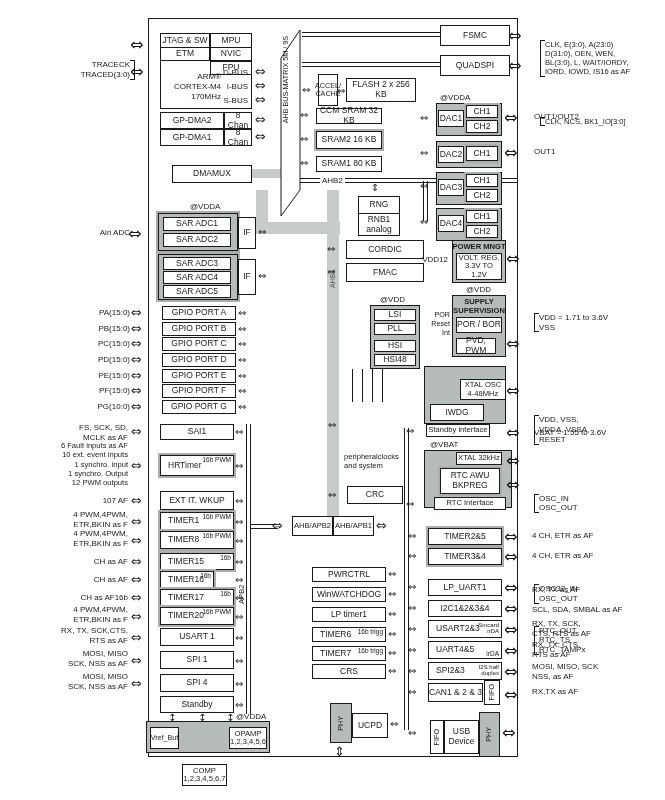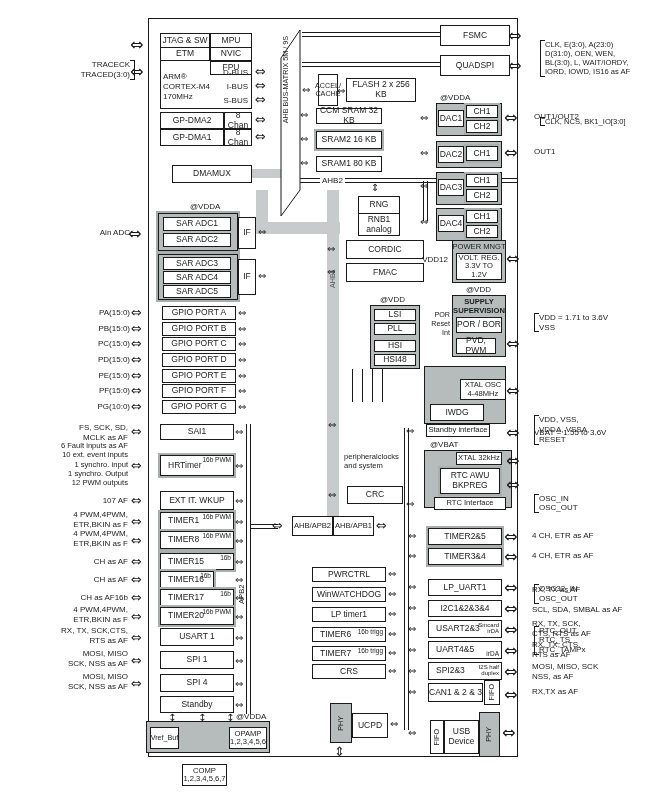--- a/index.html
+++ b/index.html
@@ -43,21 +43,21 @@
   <div class="t tr brkr" style="left:38px;top:60px;width:92px">TRACECK
 TRACED(3:0)</div>
   <span class="ic ah xl" style="left:130px;top:65px"><span class="wide"></span></span>
 
   <div class="b" style="left:160px;top:33px;width:92px;height:76px"></div>
   <div class="b" style="left:160px;top:33px;width:50px;height:15px">JTAG &amp; SW</div>
   <div class="b" style="left:210px;top:33px;width:42px;height:15px">MPU</div>
   <div class="b" style="left:160px;top:47px;width:50px;height:14px">ETM</div>
   <div class="b" style="left:210px;top:47px;width:42px;height:14px">NVIC</div>
   <div class="b" style="left:210px;top:61px;width:42px;height:14px">FPU</div>
-  <div class="t" style="left:163px;top:72px;width:58px;text-align:left">ARM®
+  <div class="t" style="left:163px;top:72px;width:58px;text-align:right">ARM®
 CORTEX-M4
 170MHz</div>
   <div class="t tr" style="left:212px;top:68px;width:36px">D-BUS</div>
   <div class="t tr" style="left:212px;top:82px;width:36px">I-BUS</div>
   <div class="t tr" style="left:212px;top:96px;width:36px">S-BUS</div>
   <span class="ic ah" style="left:255px;top:66px"><span class="wide"></span></span>
   <span class="ic ah" style="left:255px;top:80px"><span class="wide"></span></span>
   <span class="ic ah" style="left:255px;top:94px"><span class="wide"></span></span>
 
   <div class="b" style="left:160px;top:112px;width:64px;height:17px">GP-DMA2</div>
@@ -151,21 +151,21 @@
   <span class="ic ah xl" style="left:128px;top:227px"><span class="wide"></span></span>
   <span class="ic ah s" style="left:258px;top:227px"><span class="wide"></span></span>
   <span class="ic ah s" style="left:258px;top:271px"><span class="wide"></span></span>
 
   <div class="b" style="left:346px;top:240px;width:78px;height:19px">CORDIC</div>
   <span class="ic ah s" style="left:327px;top:244px"></span>
   <div class="b" style="left:346px;top:263px;width:78px;height:19px">FMAC</div>
   <span class="ic ah s" style="left:327px;top:267px"></span>
 
   <div class="b g" style="left:452px;top:240px;width:54px;height:43px"></div>
-  <div class="t f75" style="left:452px;top:242px;width:54px;text-align:center;font-weight:normal">POWER MNGT</div>
+  <div class="t f75" style="left:452px;top:242px;width:54px;text-align:center;font-weight:bold">POWER MNGT</div>
   <div class="b f75" style="left:456px;top:253px;width:46px;height:27px">VOLT. REG.
 3.3V TO 1.2V</div>
   <div class="t tr" style="left:415px;top:255px;width:33px">VDD12</div>
   <span class="ic ah xl" style="left:506px;top:252px"><span class="wide"></span></span>
   <div class="t brk" style="left:534px;top:247px;width:90px">VDD = 1.71 to 3.6V
 VSS</div>
 
   <div class="t" style="left:466px;top:285px">@VDD</div>
   <div class="b g" style="left:452px;top:295px;width:54px;height:62px"></div>
   <div class="t f75" style="left:452px;top:297px;width:54px;text-align:center;font-weight:bold">SUPPLY

